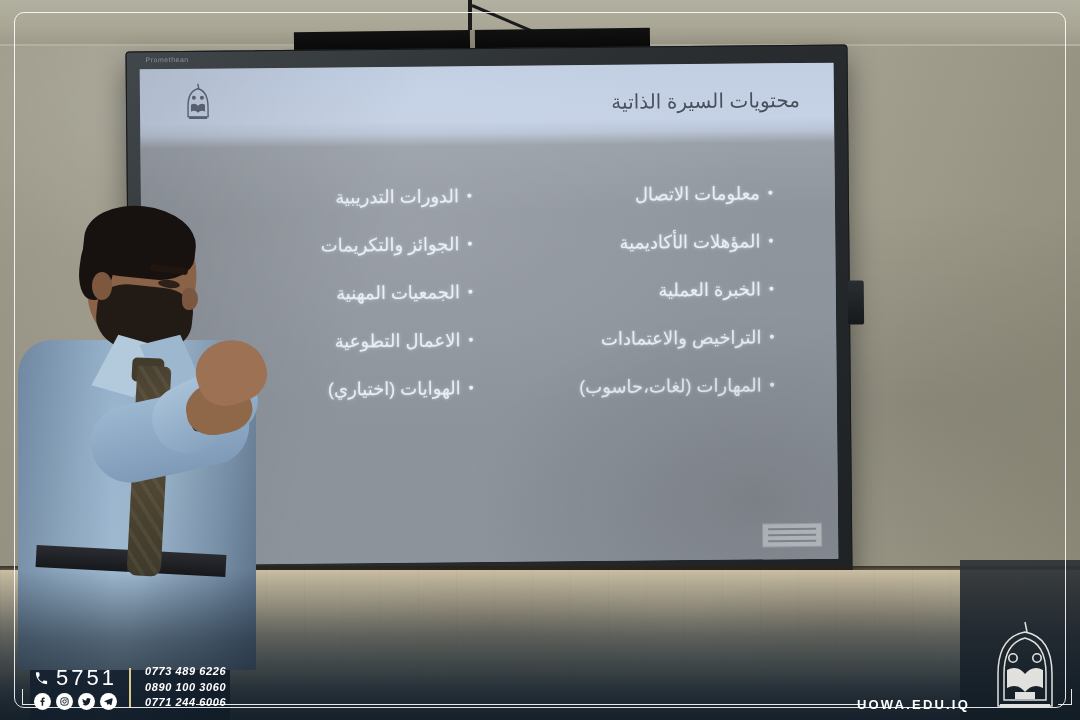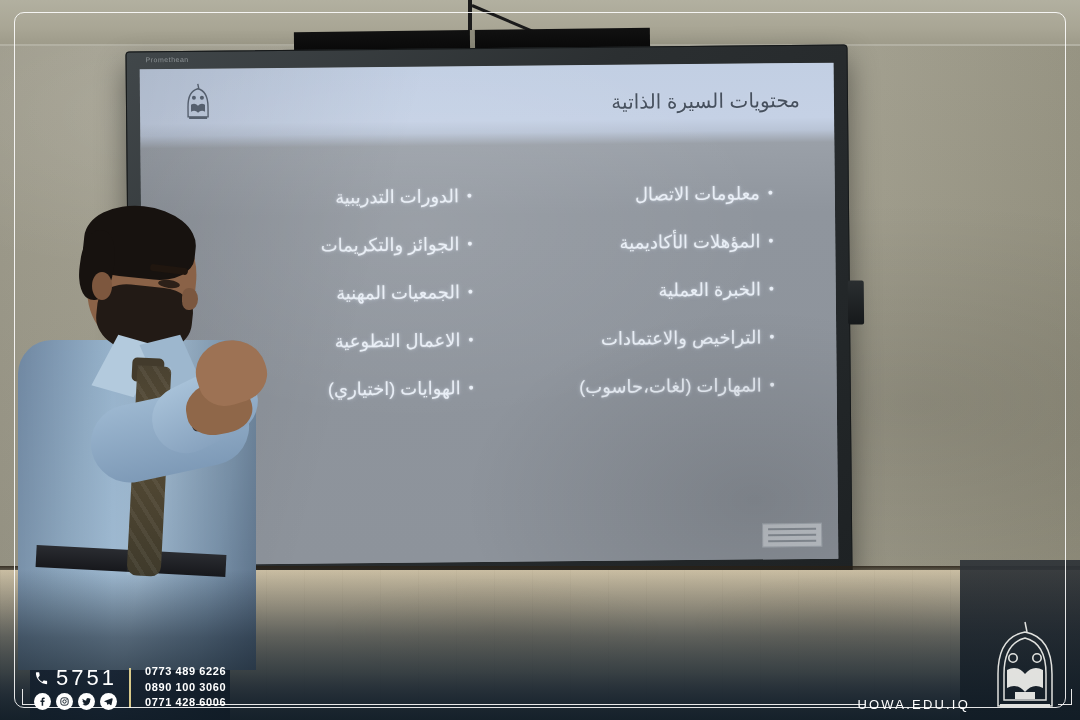--- a/index.html
+++ b/index.html
@@ -287,35 +287,35 @@
   .phone-num{
     color:#fff; font-size:22px; letter-spacing:3px; font-weight:400; line-height:1;
   }
   .socials{ display:flex; gap:5px; }
   .soc{
     width:17px; height:17px; border-radius:50%; background:#fff;
     display:flex; align-items:center; justify-content:center;
   }
   .soc svg{ display:block; }
   .divider-bar{ width:2px; height:40px; background:#d8c98a; margin:0 4px 2px 2px; }
-  .numbers{ display:flex; flex-direction:column; gap:2px; }
+  .numbers{ display:flex; flex-direction:column; gap:2px;font-style:italic; }
   .numbers div{ color:#fff; font-size:11px; letter-spacing:.6px; line-height:1.25; font-weight:700; }
   .footer-line{
     position:absolute; left:196px; bottom:15px; right:215px; height:1px;
     background:#e8e8e8;
   }
   .footer-line-left-stub{
     position:absolute; left:22px; bottom:15px; width:16px; height:1px; background:#e8e8e8;
   }
   .footer-line-corner{
     position:absolute; left:22px; bottom:15px; width:1px; height:16px; background:#e8e8e8;
   }
   .site{
     position:absolute; right:110px; bottom:8px; color:#fff;
-    font-size:13px; letter-spacing:2.2px; font-weight:400;
+    font-size:13px; letter-spacing:2.2px; font-weight:700;
   }
   .uni-logo{
     position:absolute; right:12px; bottom:4px; width:86px; height:96px; opacity:.92;
   }
   .footer-right-corner{
     position:absolute; right:8px; bottom:15px; width:1px; height:16px; background:#e8e8e8;
   }
   .footer-right-stub{
     position:absolute; right:8px; bottom:15px; width:14px; height:1px; background:#e8e8e8;
   }
@@ -460,21 +460,21 @@
               </svg>
           </span>
         </div>
       </div>
 
       <div class="divider-bar"></div>
 
       <div class="numbers">
         <div>0773 489 6226</div>
         <div>0890 100 3060</div>
-        <div>0771 428 6006</div>
+        <div>0771 244 6006</div>
       </div>
     </div>
 
     <div class="site">UOWA.EDU.IQ</div>
 
     <svg class="uni-logo" viewBox="0 0 86 96">
       <g fill="none" stroke="#f2f2ee" stroke-width="1.5">
         <path d="M43 2 L45 12"></path>
         <path d="M43 12 C22 16 16 34 16 54 L16 86 L70 86 L70 54 C70 34 64 16 43 12 Z"></path>
         <path d="M43 18 C27 22 22 37 22 54 L22 80 L64 80 L64 54 C64 37 59 22 43 18 Z"></path>

